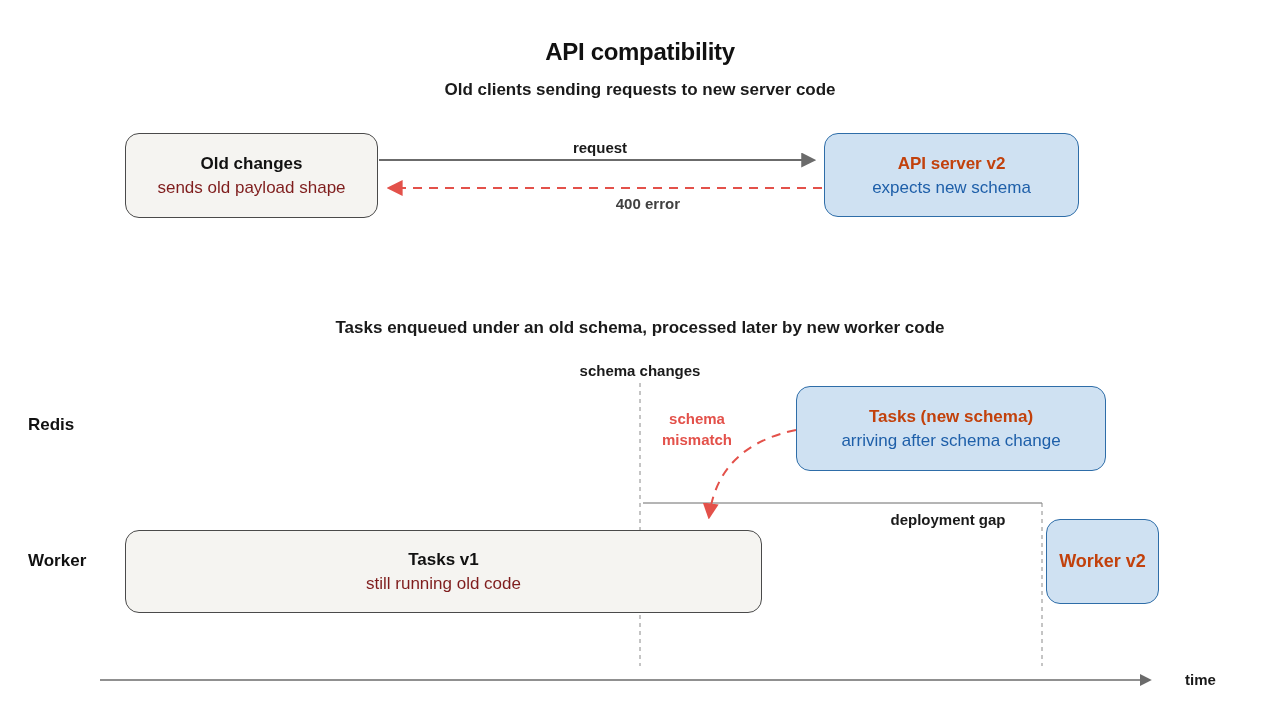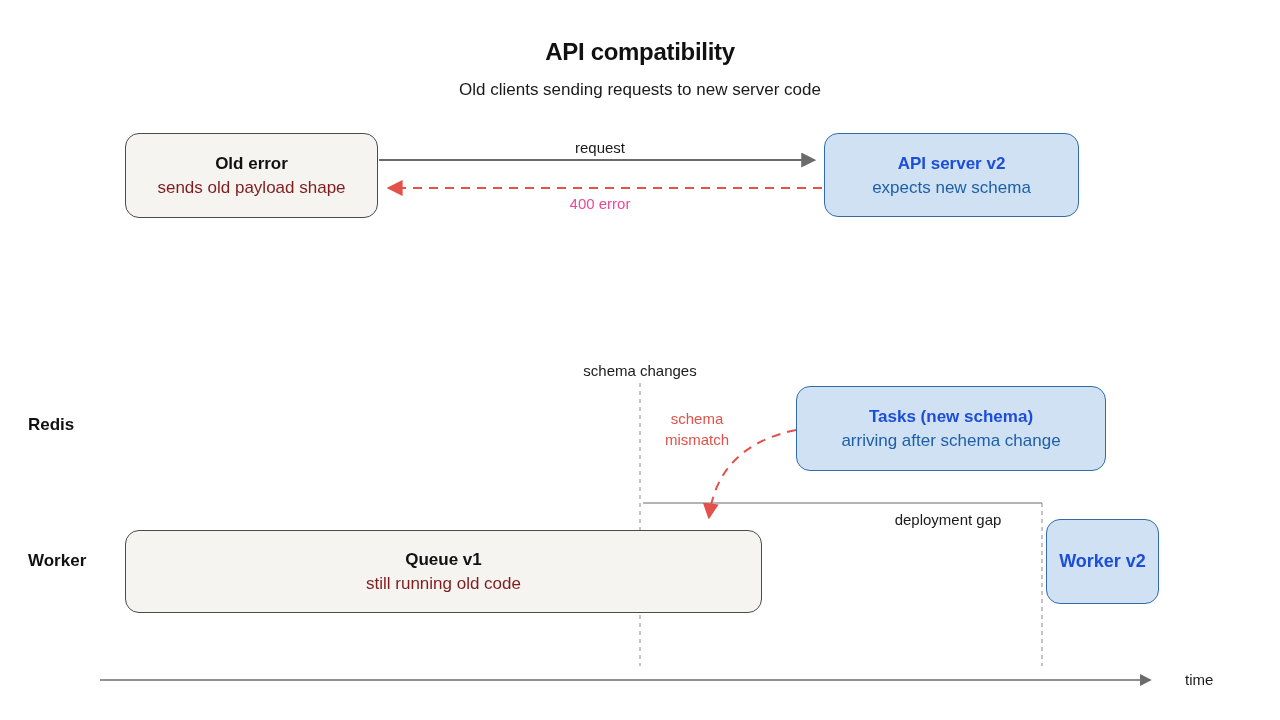--- a/index.html
+++ b/index.html
@@ -1,41 +1,41 @@
 <!DOCTYPE html>
 <html><head>
 <meta charset="utf-8">
 <style>
   html,body{margin:0;padding:0;background:#fff;}
   #canvas{
     position:relative;width:1280px;height:720px;background:#ffffff;
     font-family:"Liberation Sans","DejaVu Sans",sans-serif;overflow:hidden;
   }
-  .abs{position:absolute;}
+  .abs{position:absolute;font-weight:bold;}
   svg#wires{position:absolute;left:0;top:0;pointer-events:none;}
   .section-title{
     width:1280px;text-align:center;font-size:24px;font-weight:bold;color:#111;
     letter-spacing:-0.3px;
   }
   .section-sub{
     width:1280px;text-align:center;font-size:17px;color:#1a1a1a;
   }
   .box{
     position:absolute;border-radius:14px;display:flex;flex-direction:column;
     justify-content:center;align-items:center;text-align:center;box-sizing:border-box;
     padding:6px 10px;
   }
   .box.gray{background:#f5f4f1;border:1.4px solid #4a4a4a;}
   .box.blue{background:#cfe1f2;border:1.6px solid #2e6da8;}
   .box-title{font-size:17px;font-weight:bold;line-height:25px;color:#111;}
   .box-sub{font-size:17px;line-height:24px;color:#7f1d1d;}
-  .box.blue .box-title{color:#1d4ed8;}
+  .box.blue .box-title{color:#c2410c;}
   .box.blue .box-sub{color:#1e5fa9;}
   .edge-label{font-size:15px;color:#1a1a1a;text-align:center;}
-  .edge-label.red{color:#ec4899;}
+  .edge-label.red{color:#404040;text-align:right;}
   .row-label{font-size:17px;font-weight:bold;color:#111;}
   .mismatch-label{
     font-size:15px;line-height:21px;color:#e3514a;text-align:center;width:110px;
   }
 </style>
 </head>
 <body>
 
 <div id="canvas">
 
@@ -60,50 +60,51 @@
 
     <path d="M 796 430 Q 718 446 709 517" fill="none" stroke="#e3514a" stroke-width="2" stroke-dasharray="9 7" marker-end="url(#arrowRed)"></path>
 
     <line x1="100" y1="680" x2="1150" y2="680" stroke="#6b6b6b" stroke-width="1.6" marker-end="url(#arrowGray)"></line>
   </svg>
 
   <div class="abs section-title" style="top:38px;">API compatibility</div>
   <div class="abs section-sub" style="top:80px;">Old clients sending requests to new server code</div>
 
   <div class="box gray" style="left:125px;top:133px;width:253px;height:85px;">
-    <div class="box-title">Old error</div>
+    <div class="box-title">Old changes</div>
     <div class="box-sub">sends old payload shape</div>
   </div>
 
   <div class="box blue" style="left:824px;top:133px;width:255px;height:84px;">
     <div class="box-title">API server v2</div>
     <div class="box-sub">expects new schema</div>
   </div>
 
   <div class="abs edge-label" style="left:520px;top:139px;width:160px;">request</div>
   <div class="abs edge-label red" style="left:520px;top:195px;width:160px;">400 error</div>
 
+  <div class="abs section-sub" style="top:318px;">Tasks enqueued under an old schema, processed later by new worker code</div>
 
   <div class="abs edge-label" style="left:540px;top:362px;width:200px;">schema changes</div>
 
   <div class="abs row-label" style="left:28px;top:415px;">Redis</div>
   <div class="abs row-label" style="left:28px;top:551px;">Worker</div>
 
 
   <div class="box blue" style="left:796px;top:386px;width:310px;height:85px;">
     <div class="box-title">Tasks (new schema)</div>
     <div class="box-sub">arriving after schema change</div>
   </div>
 
   <div class="abs mismatch-label" style="left:642px;top:408px;">schema mismatch</div>
 
   <div class="abs edge-label" style="left:848px;top:511px;width:200px;">deployment gap</div>
 
   <div class="box gray" style="left:125px;top:530px;width:637px;height:83px;">
-    <div class="box-title">Queue v1</div>
+    <div class="box-title">Tasks v1</div>
     <div class="box-sub">still running old code</div>
   </div>
 
   <div class="box blue" style="left:1046px;top:519px;width:113px;height:85px;">
     <div class="box-title" style="font-size:18px;">Worker v2</div>
   </div>
 
   <div class="abs edge-label" style="left:1185px;top:671px;width:60px;text-align:left;">time</div>
 
 </div>

